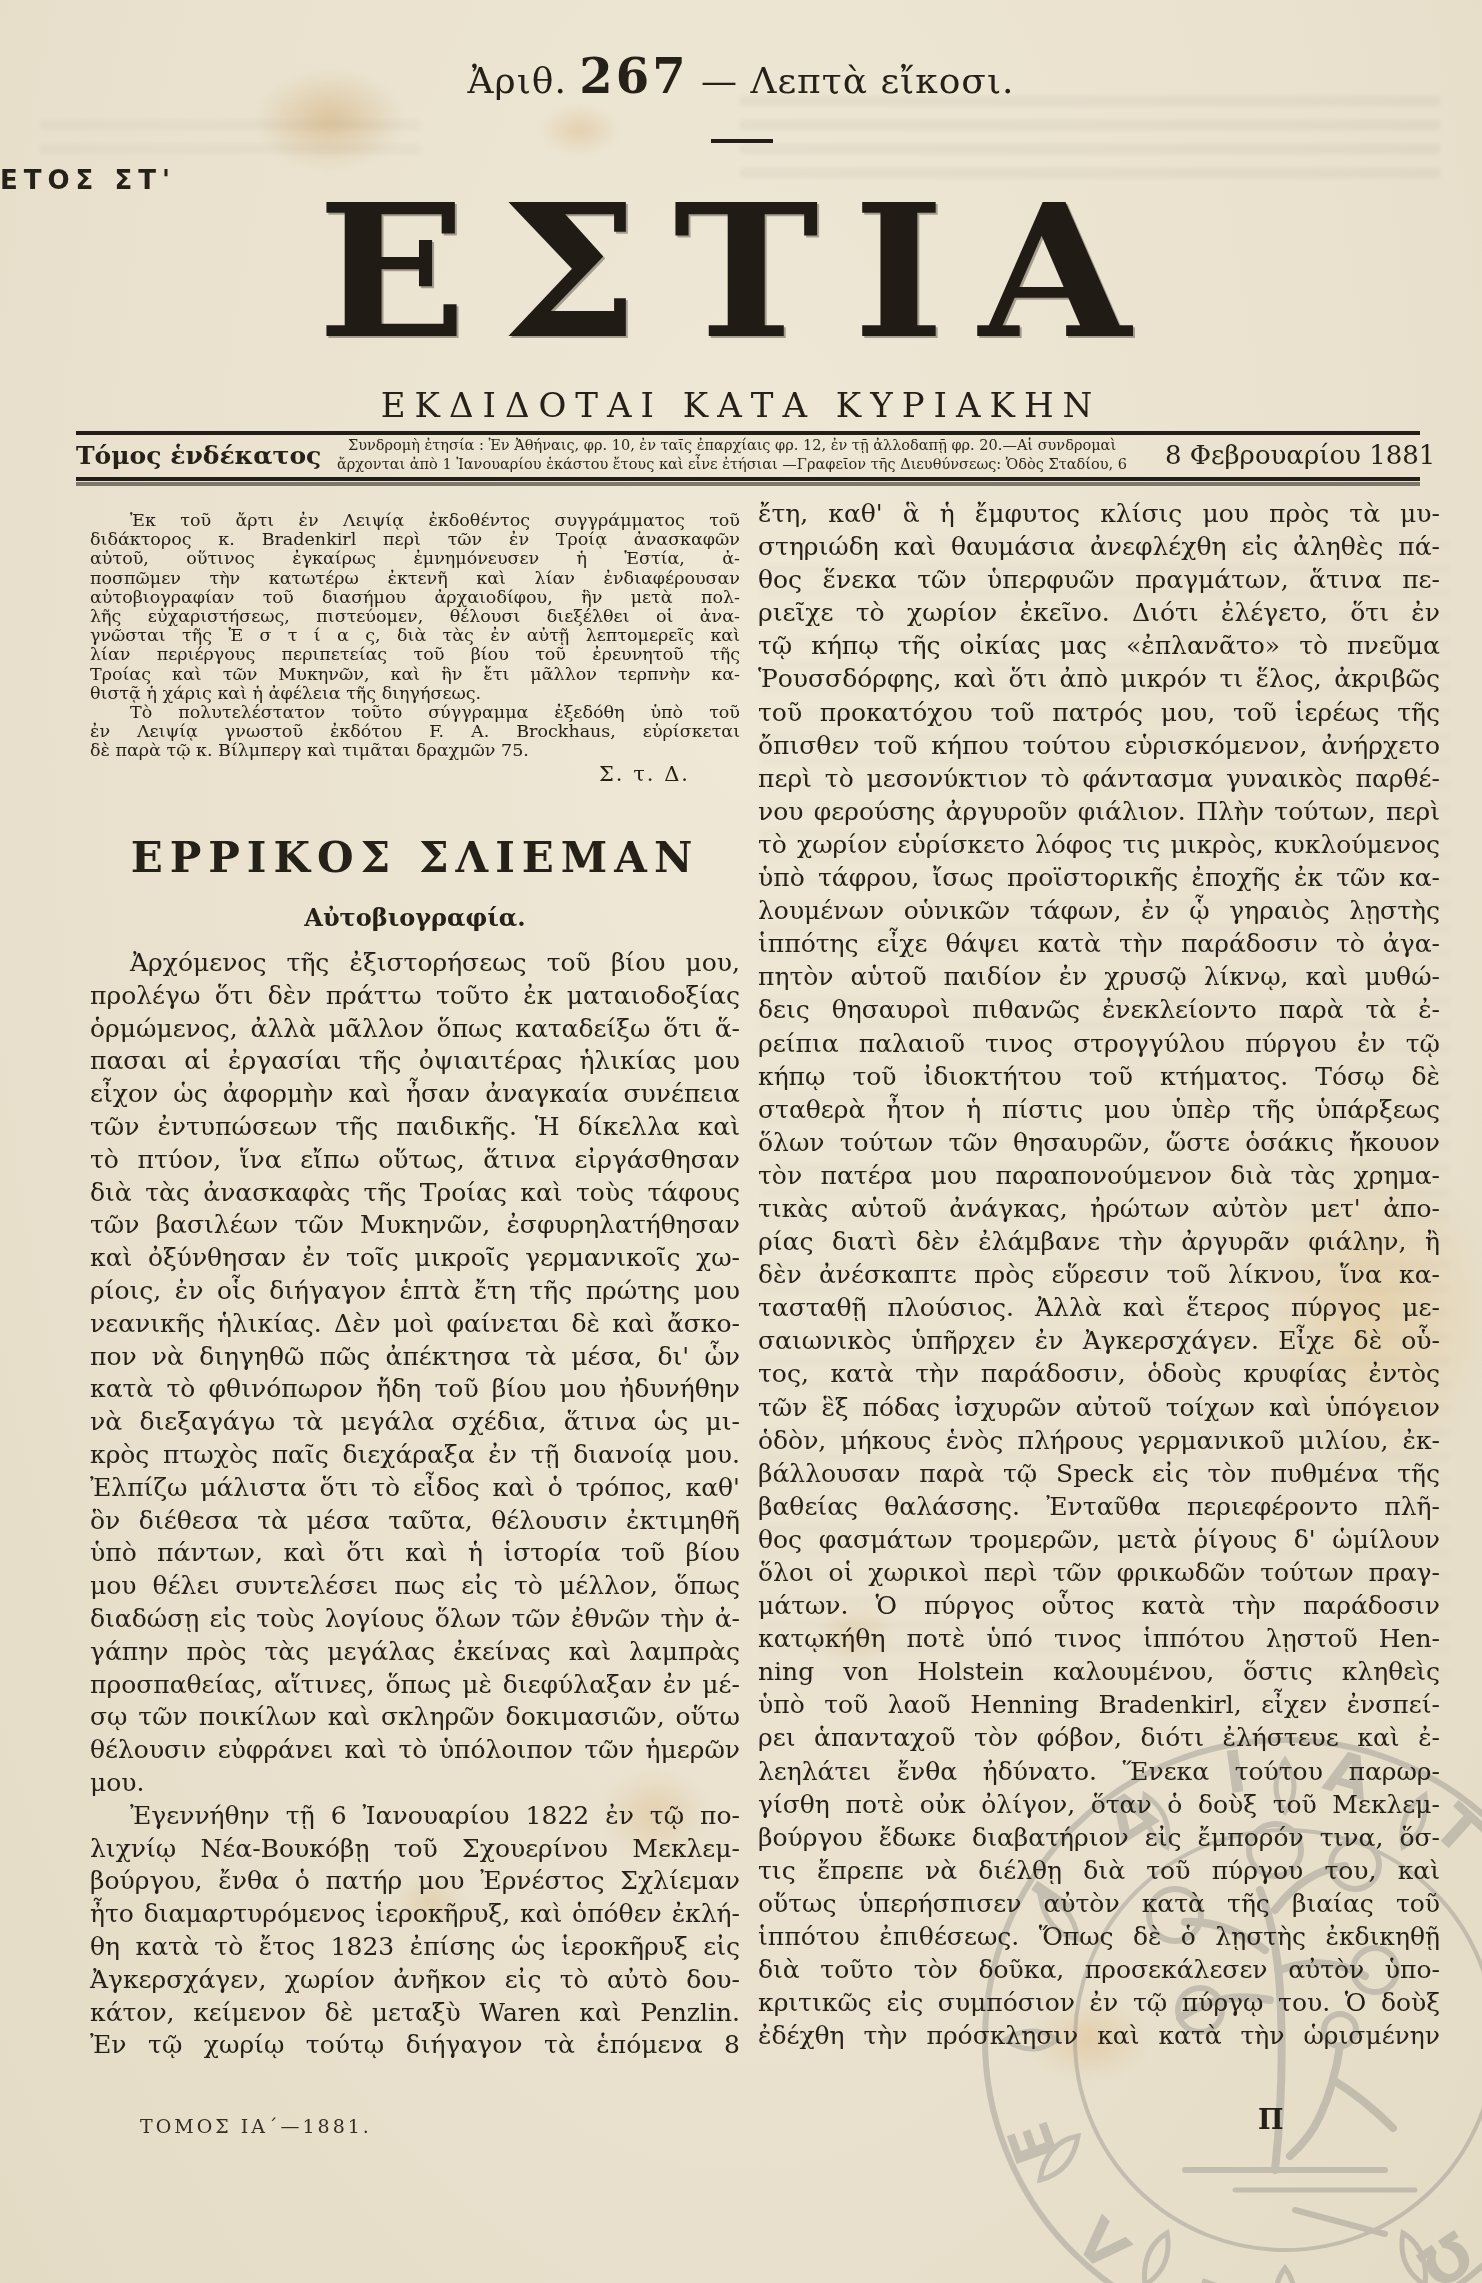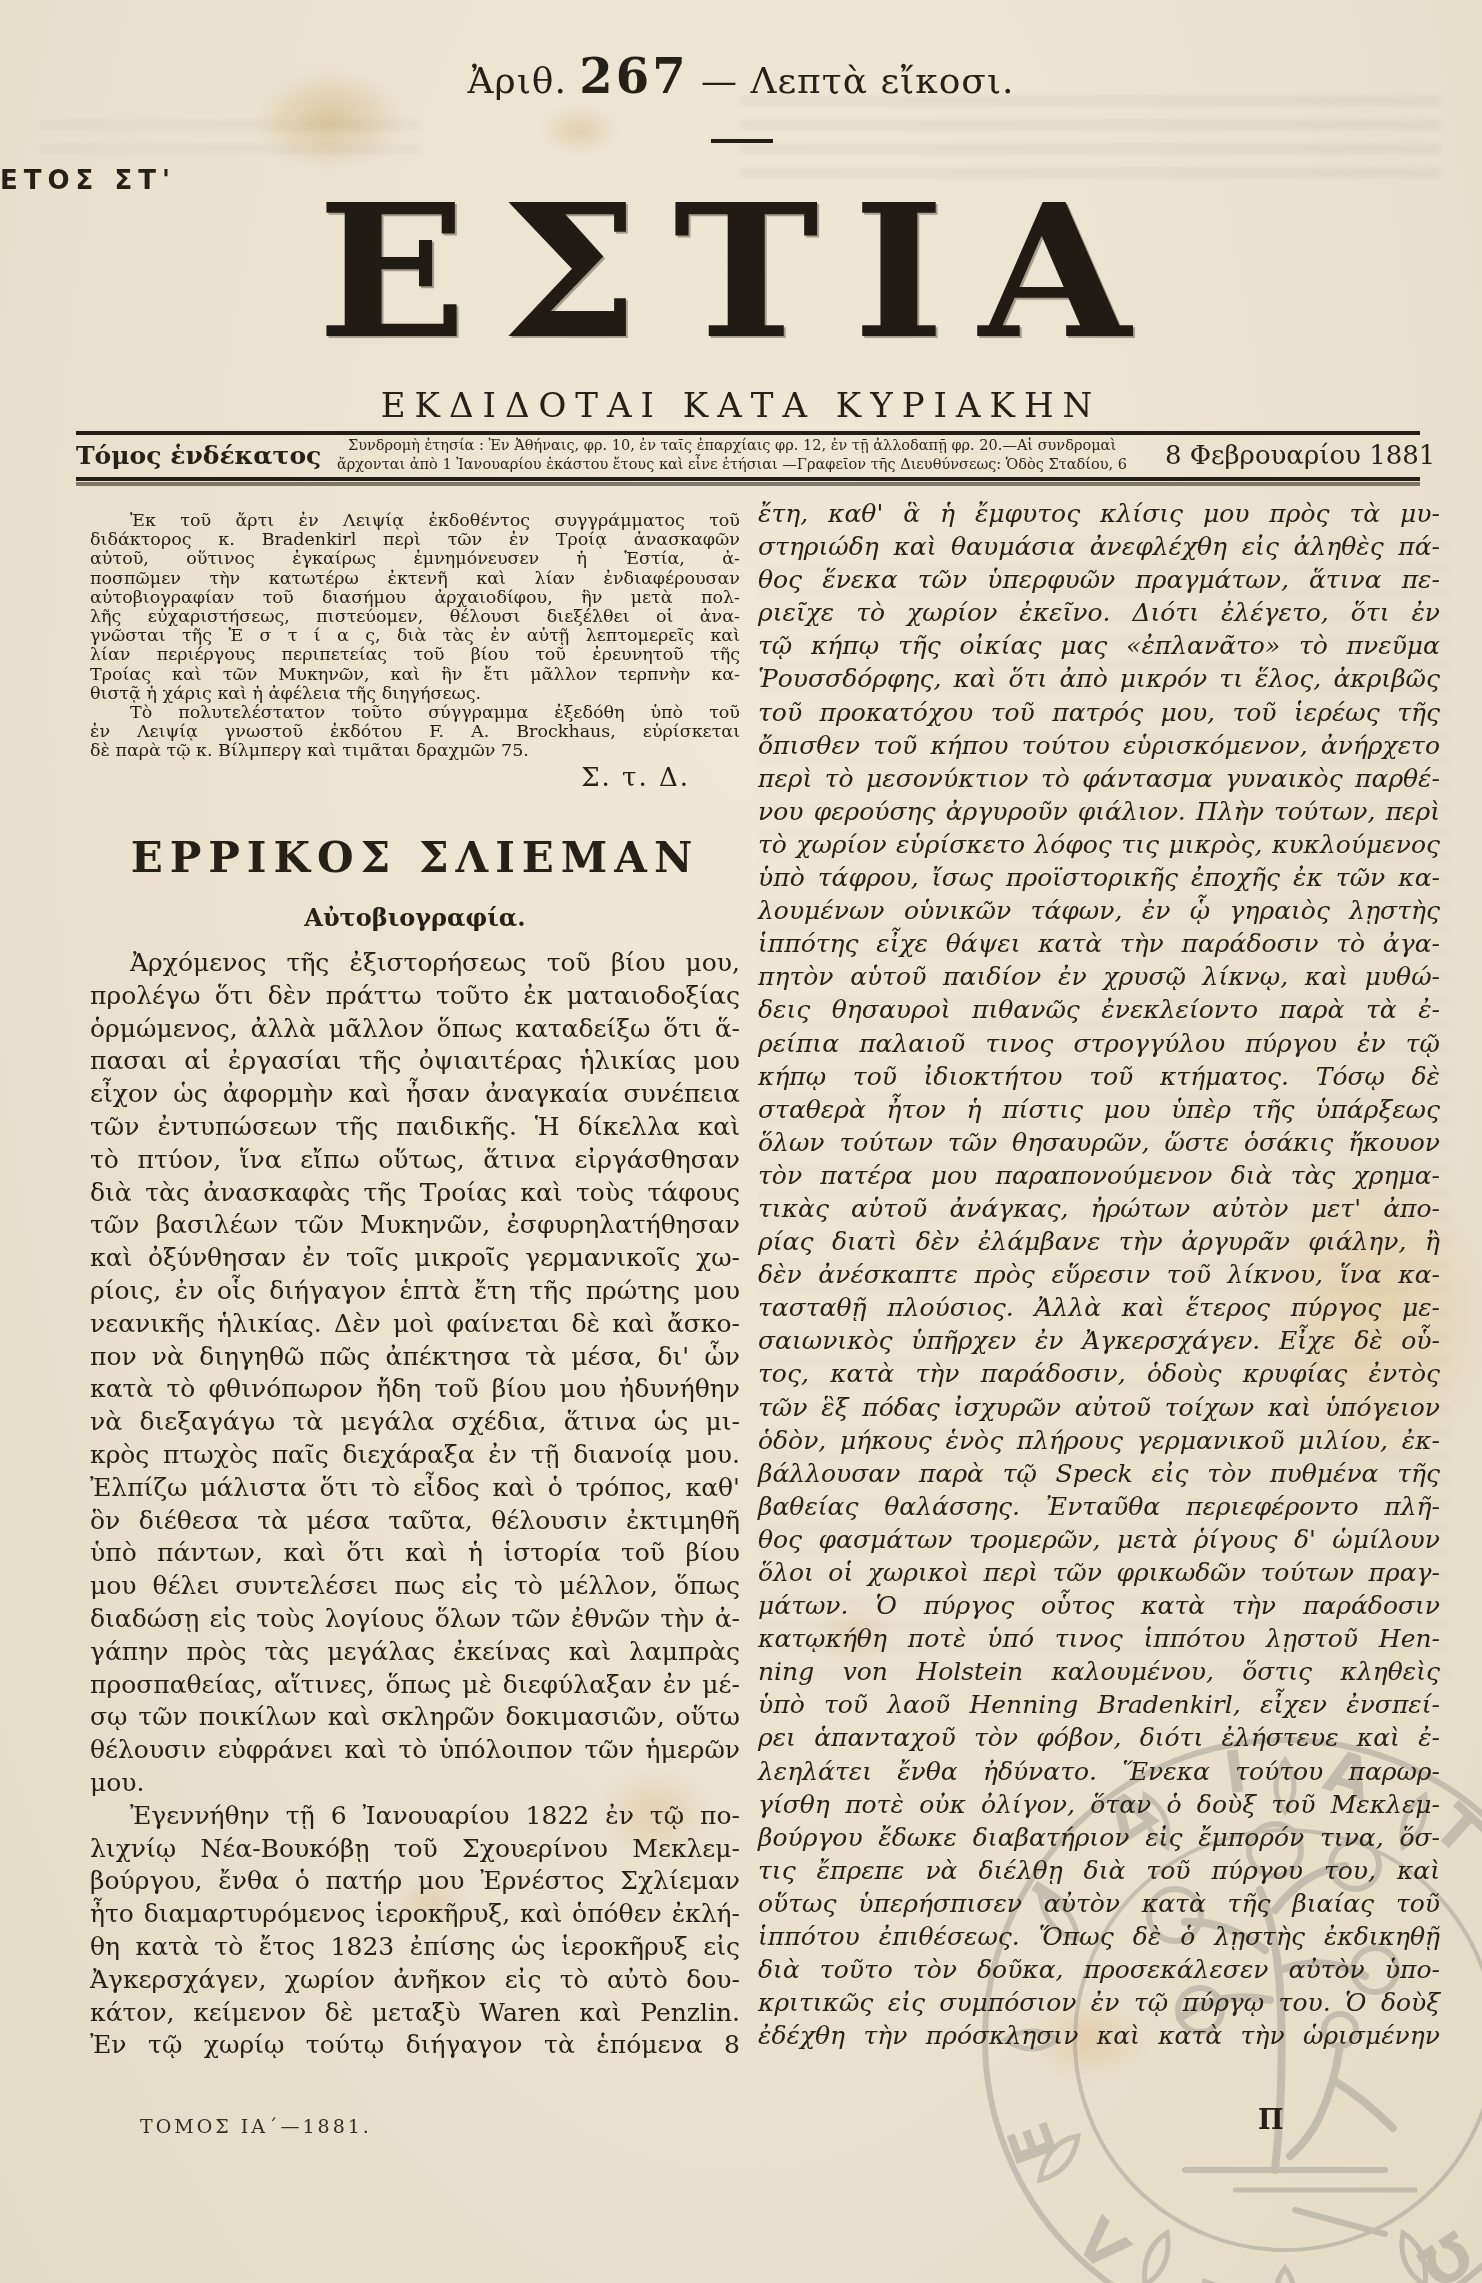--- a/index.html
+++ b/index.html
@@ -45,25 +45,25 @@
   #ruleB{top:477px;height:4px;box-shadow:0 5px 0 rgba(34,29,22,.55);}
   #infobar{position:absolute;top:434px;left:76px;width:1344px;height:42px;display:flex;align-items:center;}
   #volume{width:255px;font-size:25px;font-weight:bold;white-space:nowrap;}
   #subscription{flex:1;text-align:center;font-size:14.5px;line-height:19px;color:#2c261c;}
   #issue-date{width:255px;text-align:right;font-size:26px;white-space:nowrap;margin-left:32px;}
   
   .tline{text-align:justify;text-align-last:justify;}
   .tline.end{text-align-last:left;}
   .tline.ind{text-indent:40px;}
   #editor-note{position:absolute;left:90px;top:500px;width:650px;font-size:17.5px;line-height:19.2px;margin-top:11px;}
-  #editor-sig{position:absolute;left:90px;top:762px;width:650px;text-align:right;padding-right:50px;box-sizing:border-box;font-size:26px;letter-spacing:2px;}
+  #editor-sig{position:absolute;left:90px;top:762px;width:650px;text-align:right;padding-right:50px;box-sizing:border-box;font-size:21px;letter-spacing:2px;}
   #article-title{position:absolute;left:90px;top:833px;width:650px;text-align:center;font-size:42px;font-weight:bold;letter-spacing:7px;}
   #article-subtitle{position:absolute;left:90px;top:903px;width:650px;text-align:center;font-size:24px;font-weight:bold;}
   #col1{position:absolute;left:90px;top:947px;width:650px;font-size:25px;line-height:32.8px;}
-  #col2{position:absolute;left:758px;top:497px;width:682px;font-size:25px;line-height:33.1px;font-style:italic;}
+  #col2{position:absolute;left:758px;top:497px;width:682px;font-size:25px;line-height:33.1px;}
   
   #footer-volume{position:absolute;left:140px;top:2115px;font-size:19px;letter-spacing:3px;color:#332d23;}
   #signature-mark{position:absolute;left:1258px;top:2104px;font-size:27px;font-weight:bold;}
   
   #stamp{position:absolute;left:945px;top:1700px;width:680px;height:680px;opacity:.38;pointer-events:none;}
 </style>
 </head>
 <body>
 
 <div id="page">

